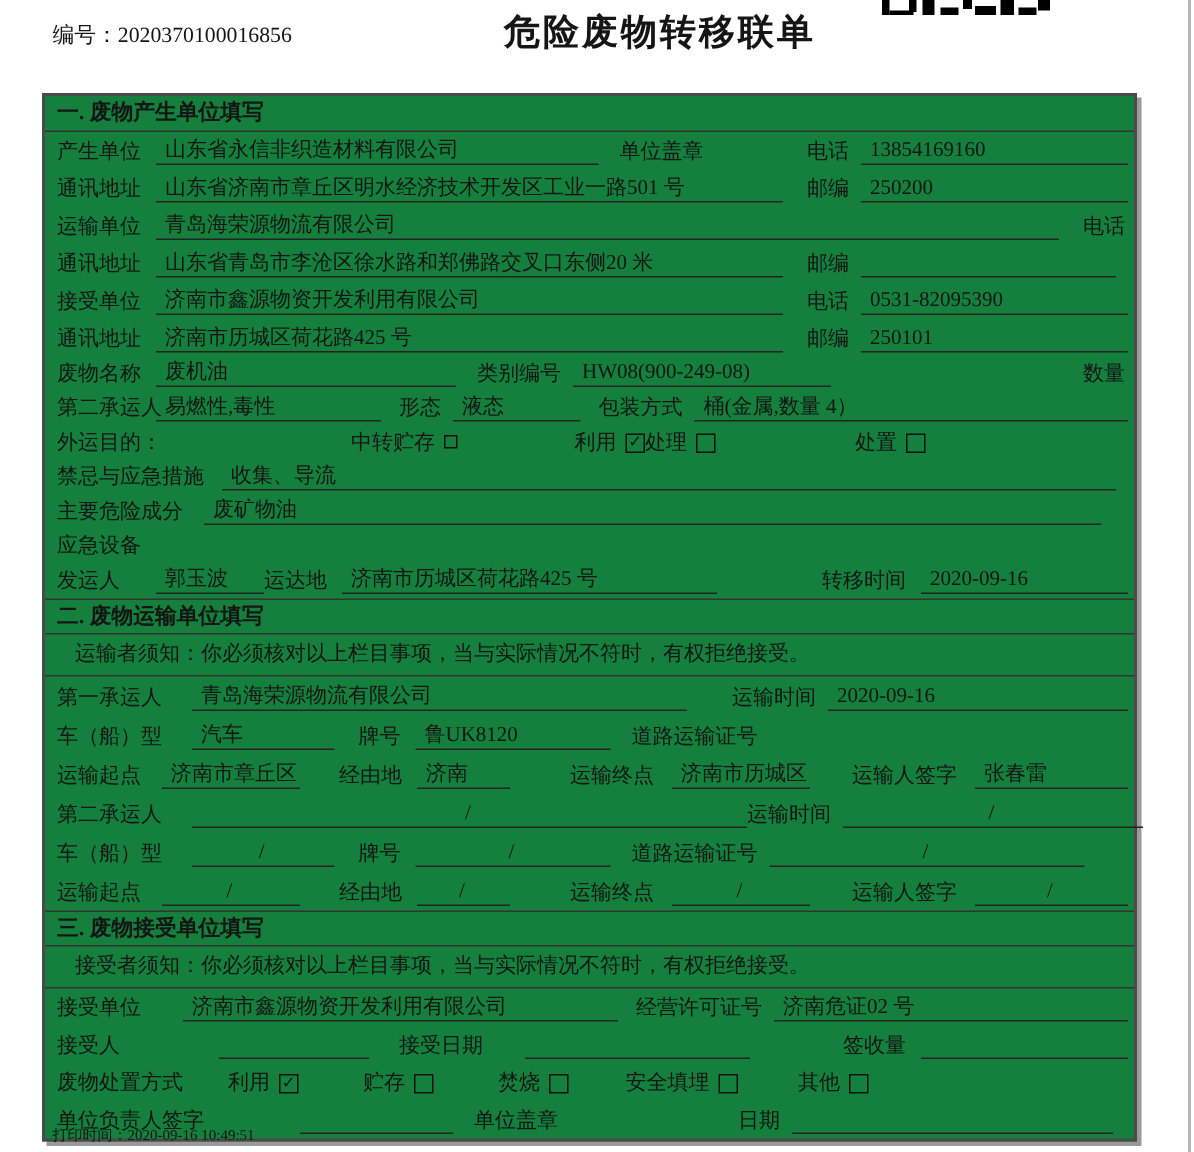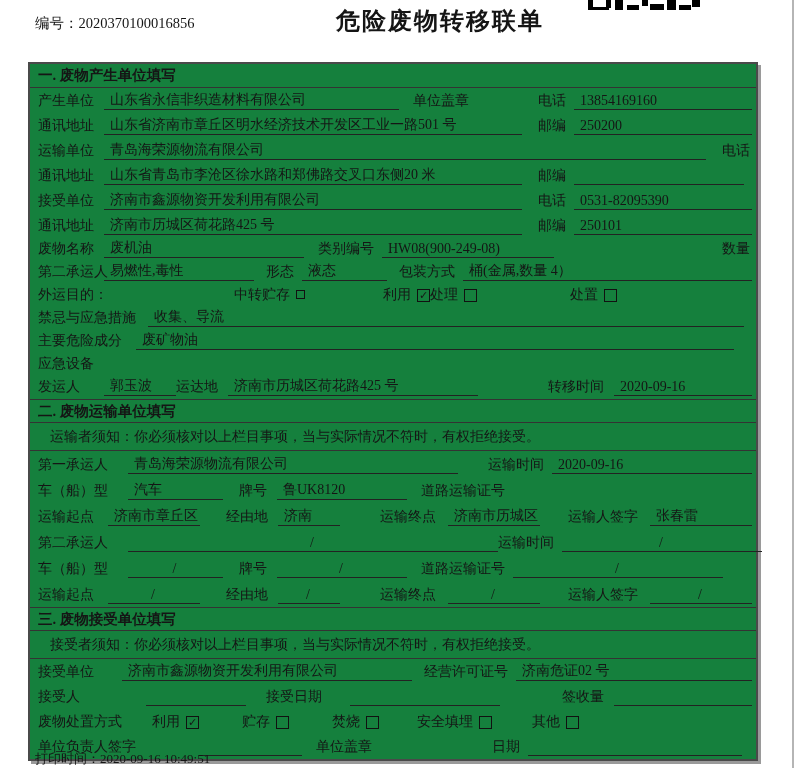--- a/index.html
+++ b/index.html
@@ -40,21 +40,21 @@
   .uv.grow{flex:1;}
   .uv.ctr{text-align:center;padding-left:0;}
   .mla{margin-left:auto;}
   .opt{display:inline-flex;align-items:center;white-space:nowrap;}
   .cb{
     display:inline-block;flex:none;width:13px;height:13px;box-sizing:border-box;
     border:1.3px solid #111;font-size:11px;line-height:11px;text-align:center;
     margin-left:6px;
   }
   .cb.sm{width:9px;height:9px;font-size:7px;line-height:7px;margin-bottom:1px;}
-  .footer{position:absolute;left:35px;top:750px;font-size:13px;white-space:nowrap;text-align:right;}
+  .footer{position:absolute;left:35px;top:750px;font-size:10px;white-space:nowrap;text-align:right;}
 </style>
 </head>
 <body>
 
 <div class="serial"><span>编号：</span><span>2020370100016856</span></div>
 <div class="title">危险废物转移联单</div>
 
 <div>
   <div class="qr" style="left:588px;top:0;width:5px;height:10px"></div>
   <div class="qr" style="left:593px;top:7px;width:16px;height:3px"></div>

